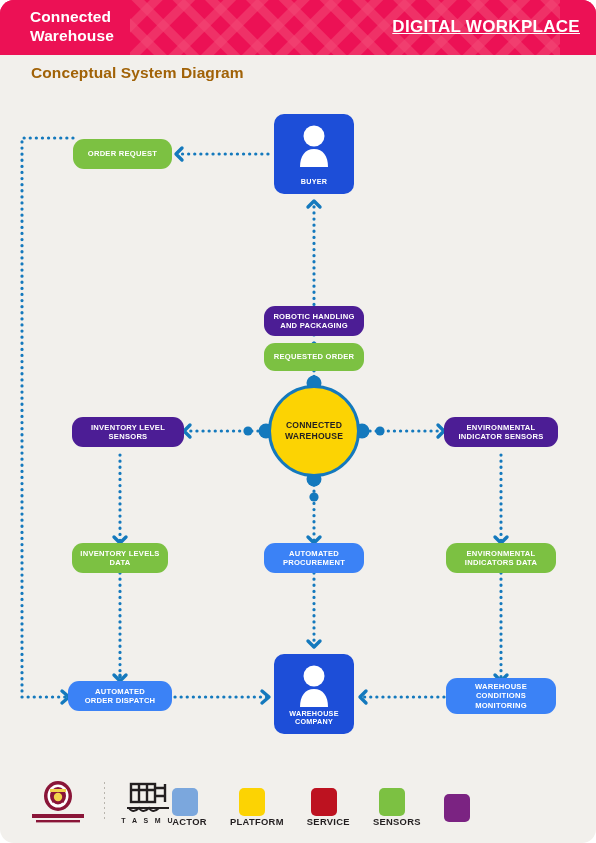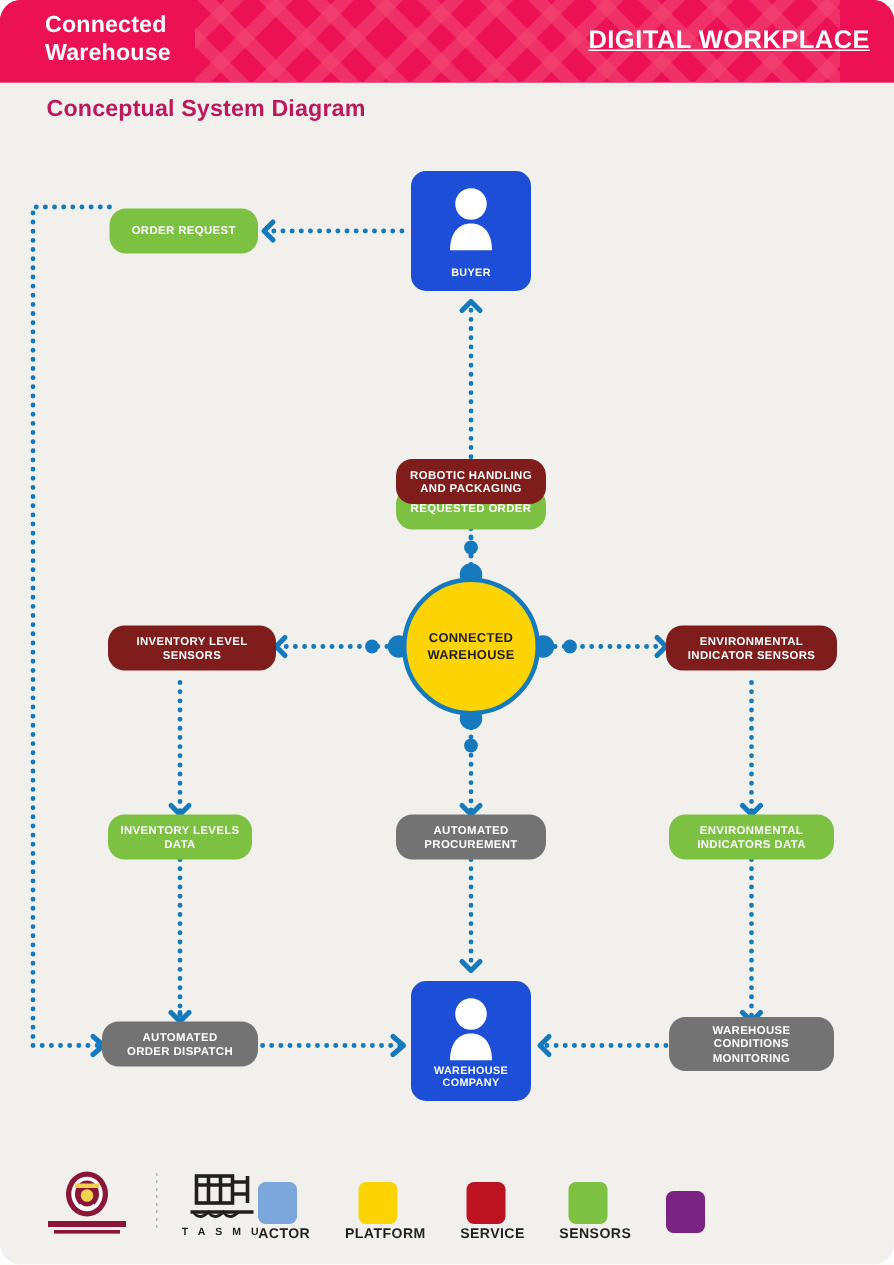--- a/index.html
+++ b/index.html
@@ -29,21 +29,21 @@
     letter-spacing:.1px;width:190px;
     white-space:pre-line;
   }
   #header-right{
     position:absolute;right:16px;top:17px;
     color:#ffffff;font-size:17px;font-weight:bold;letter-spacing:.3px;text-decoration:underline;
   }
 
   #subtitle{
     position:absolute;left:31px;top:64px;
-    color:#be185d;font-size:15.5px;font-weight:bold;letter-spacing:.1px;
+    color:#a16207;font-size:15.5px;font-weight:bold;letter-spacing:.1px;
   }
 
   
   #canvas{position:absolute;left:0;top:95px;width:596px;height:665px;}
   #wires{position:absolute;left:0;top:0;width:596px;height:665px;}
 
   .node{
     position:absolute;
     box-sizing:border-box;
     display:flex;align-items:center;justify-content:center;
@@ -52,22 +52,22 @@
     font-weight:bold;
     font-size:7.6px;
     line-height:9.4px;
     letter-spacing:.25px;
     border-radius:11px;
     padding:2px 1px;
     white-space:pre-line;
   }
   .pill{border-radius:11px;}
   .green{background:#7cc142;}
-  .purple{background:#7f1d1d;}
-  .red{background:#737373;}
+  .purple{background:#4c1d95;}
+  .red{background:#3b82f6;}
 
   
   .actor{
     position:absolute;
     width:80px;height:80px;
     background:#1d4ed8;
     border-radius:10px;
     display:flex;flex-direction:column;align-items:center;justify-content:flex-start;
   }
   .actor .person{margin-top:11px;}
@@ -226,21 +226,21 @@
     </div>
 
     <div class="actor" style="left:274px;top:19px;">
       <svg class="person" width="36" height="42" viewBox="0 0 36 42">
         <circle cx="18" cy="11" r="10.5" fill="#ffffff"></circle>
         <path d="M18,24 C27,24 32,31 32,42 L4,42 C4,31 9,24 18,24 Z" fill="#ffffff"></path>
       </svg>
       <div class="actor-label">BUYER</div>
     </div>
 
-    <div class="node pill green" style="left:264px;top:230px;width:100px;height:28px;">
+    <div class="node pill green" style="left:264px;top:248px;width:100px;height:28px;">
       <span>REQUESTED ORDER</span>
     </div>
 
     <div class="node pill purple" style="left:264px;top:318px;width:100px;height:30px;top:211px;">
       <span>ROBOTIC HANDLING
 AND PACKAGING</span>
     </div>
 
     <div class="node pill purple" style="left:72px;top:322px;width:112px;height:30px;">
       <span>INVENTORY LEVEL

